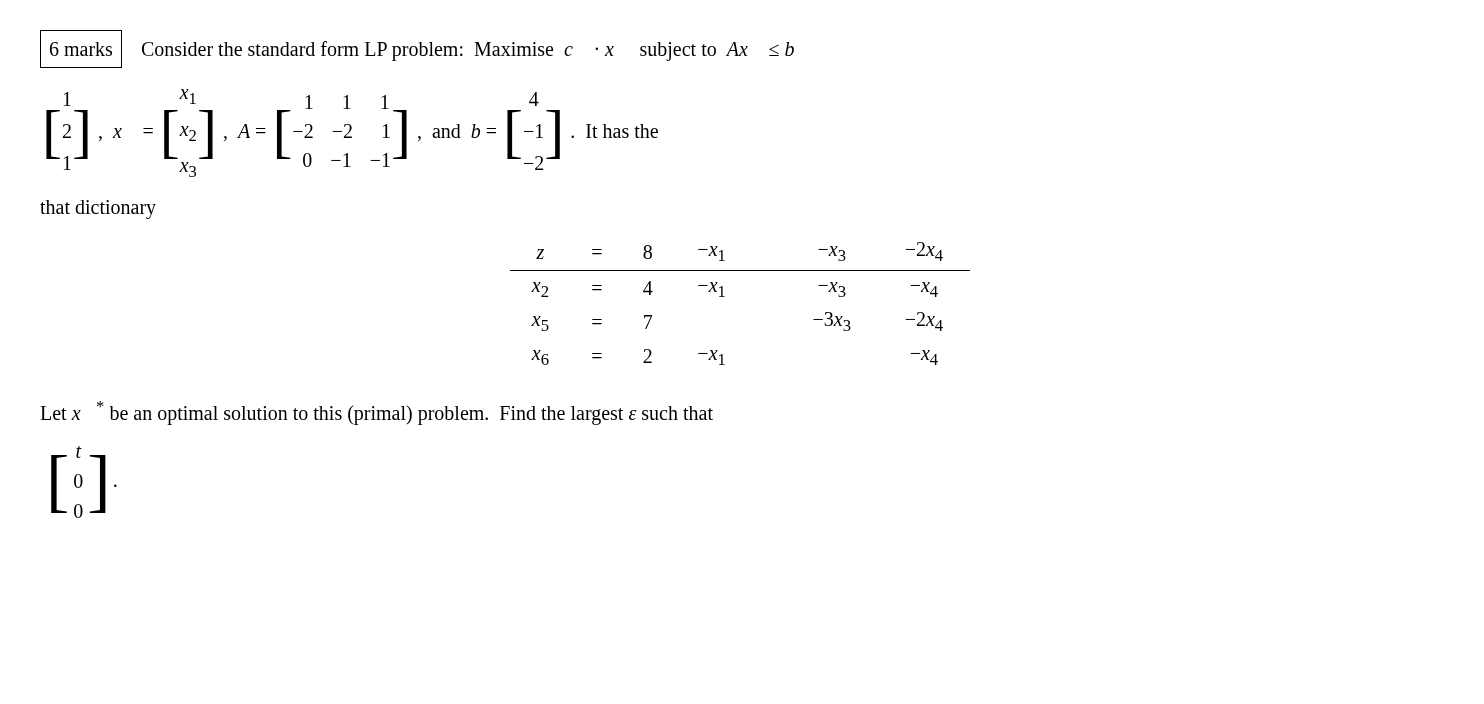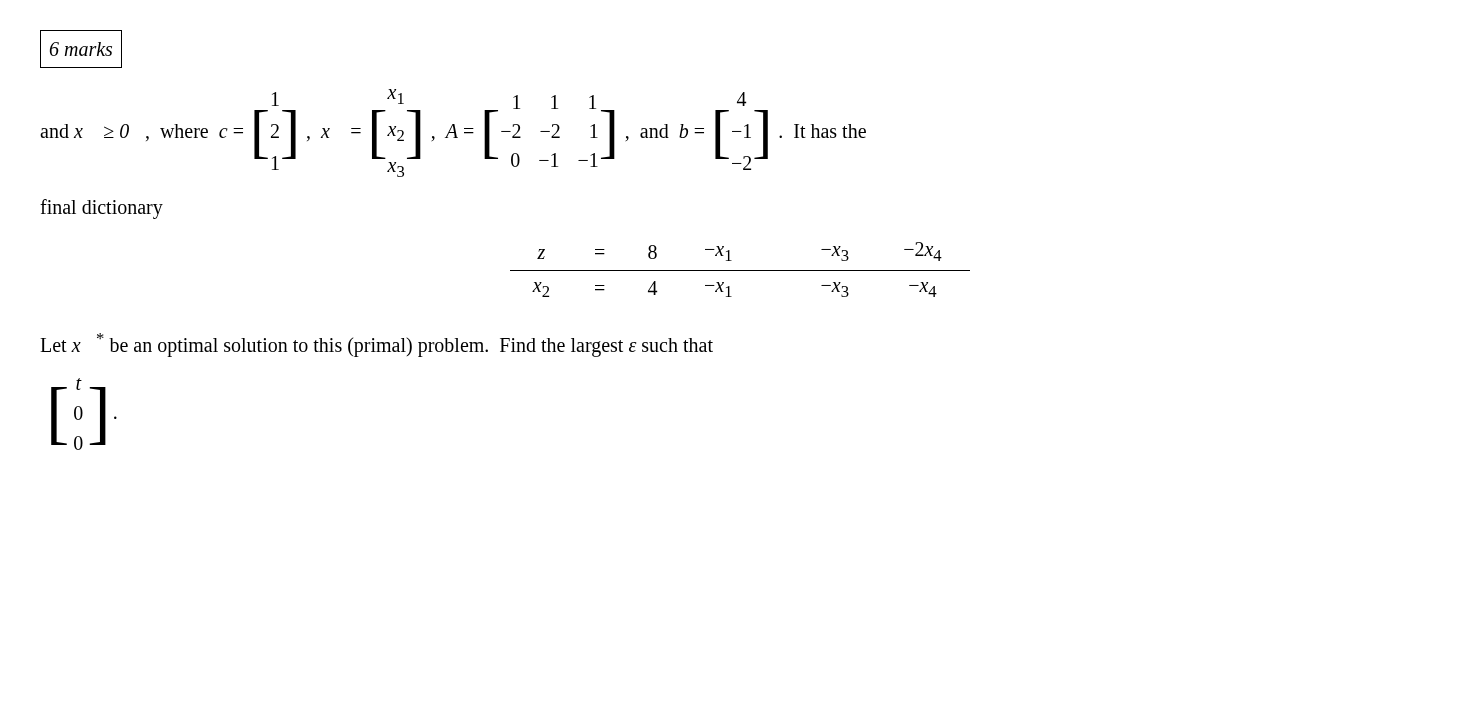--- a/index.html
+++ b/index.html
@@ -21,21 +21,20 @@
       flex-wrap: wrap;
       line-height: 1.6;
       margin-bottom: 8px;
     }
     .marks-box {
       border: 1.5px solid #000;
       padding: 2px 8px;
       margin-right: 14px;
       font-size: 20px;
       display: inline-block;
-      font-style: italic;
     }
     .matrix-row {
       display: flex;
       gap: 18px;
       line-height: 1.45;
     }
     .matrix-cell {
       min-width: 20px;
       text-align: right;
     }
@@ -99,24 +98,24 @@
       font-weight: 100;
     }
   </style>
 </head>
 <body>
 
 <div class="problem-container">
 
   <div class="first-line">
     <span class="marks-box">6 marks</span>
+    <span>&nbsp;Consider the standard form LP problem:&nbsp;&nbsp;Maximise &nbsp;<i>c⃗</i> · <i>x⃗</i>&nbsp; subject to &nbsp;<i>A</i><i>x⃗</i> ≤ <i>b⃗</i></span>
   </div>
 
   <div class="second-line" style="align-items:center; gap:4px; flex-wrap:wrap; margin-top:4px;">
-    <span>and&nbsp;<i>x⃗</i> ≥ <i>0⃗</i>,&nbsp; where&nbsp; <i>c</i>&nbsp;=</span>
 
     <div class="inline-matrix-small">
       <span class="bracket-sm-left">[</span>
       <div class="matrix-col-single">
         <div>1</div>
         <div>2</div>
         <div>1</div>
       </div>
       <span class="bracket-sm-right">]</span>
     </div>
@@ -165,41 +164,59 @@
         <div>4</div>
         <div>−1</div>
         <div>−2</div>
       </div>
       <span class="bracket-sm-right">]</span>
     </div>
 
     <span>.&nbsp; It has the</span>
   </div>
 
-  <div class="final-dict-label">final dictionary</div>
+  <div class="final-dict-label">that dictionary</div>
 
   <div class="dict-section">
     <table class="dictionary-table">
       <tbody>
         <tr class="dict-header-row">
           <td><i>z</i></td>
           <td>=</td>
           <td>8</td>
           <td>−<i>x</i><sub>1</sub></td>
           <td></td>
           <td>−<i>x</i><sub>3</sub></td>
           <td>−2<i>x</i><sub>4</sub></td>
         </tr>
         <tr>
           <td><i>x</i><sub>2</sub></td>
           <td>=</td>
           <td>4</td>
           <td>−<i>x</i><sub>1</sub></td>
           <td></td>
           <td>−<i>x</i><sub>3</sub></td>
+          <td>−<i>x</i><sub>4</sub></td>
+        </tr>
+        <tr>
+          <td><i>x</i><sub>5</sub></td>
+          <td>=</td>
+          <td>7</td>
+          <td></td>
+          <td></td>
+          <td>−3<i>x</i><sub>3</sub></td>
+          <td>−2<i>x</i><sub>4</sub></td>
+        </tr>
+        <tr>
+          <td><i>x</i><sub>6</sub></td>
+          <td>=</td>
+          <td>2</td>
+          <td>−<i>x</i><sub>1</sub></td>
+          <td></td>
+          <td></td>
           <td>−<i>x</i><sub>4</sub></td>
         </tr>
       </tbody>
     </table>
   </div>
 
   <div class="bottom-text">
     <div>
       Let <i>x⃗</i><sup>*</sup> be an optimal solution to this (primal) problem.&nbsp; Find the largest <i>ε</i> such that
     </div>

